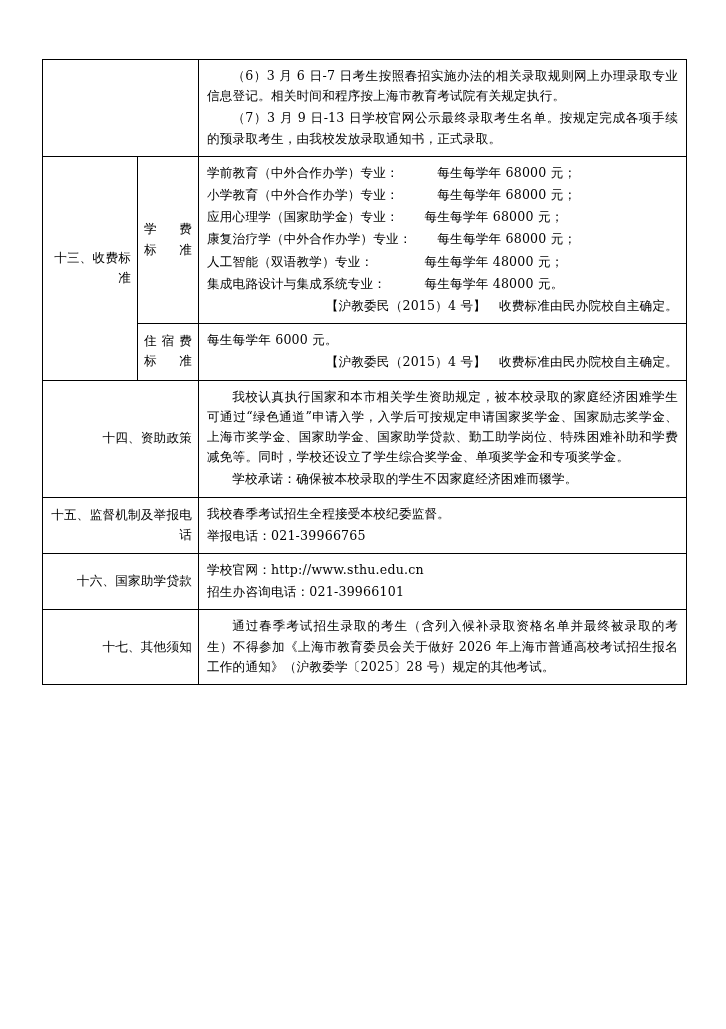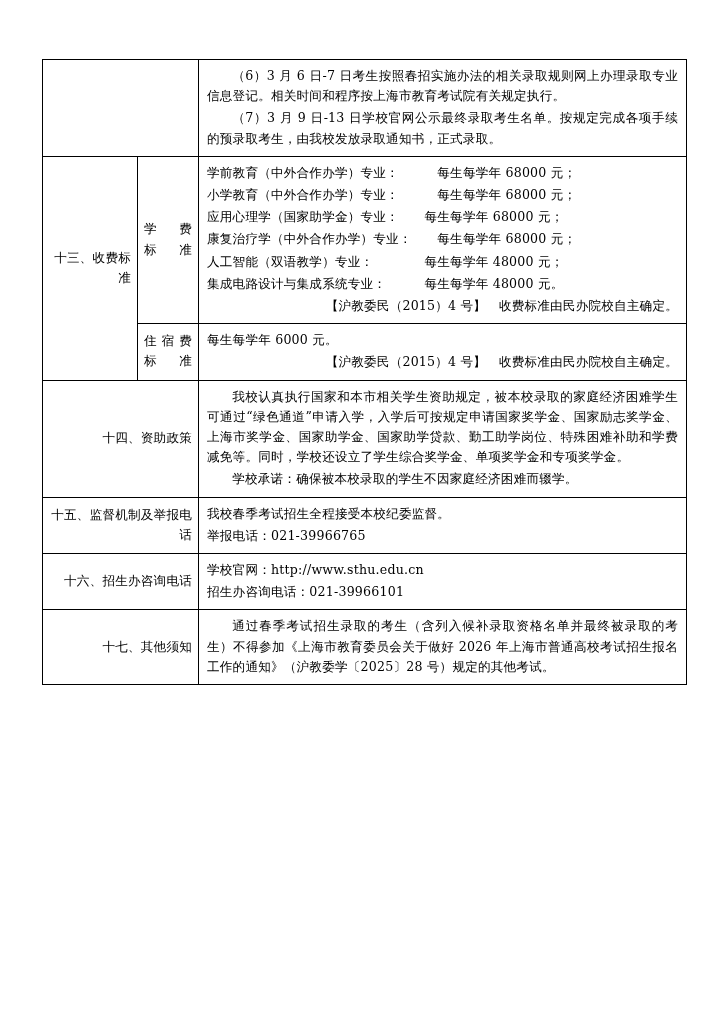--- a/index.html
+++ b/index.html
@@ -143,21 +143,21 @@
 
       <tr>
         <td class="label-cell" colspan="2">十五、监督机制及举报电话</td>
         <td class="content-cell">
           <p>我校春季考试招生全程接受本校纪委监督。</p>
           <p>举报电话：021-39966765</p>
         </td>
       </tr>
 
       <tr>
-        <td class="label-cell" colspan="2">十六、招生办咨询电话</td>
+        <td class="label-cell" colspan="2">十六、国家助学贷款</td>
         <td class="content-cell">
           <p>学校官网：http://www.sthu.edu.cn</p>
           <p>招生办咨询电话：021-39966101</p>
         </td>
       </tr>
 
       <tr>
         <td class="label-cell" colspan="2">十七、其他须知</td>
         <td class="content-cell">
           <p class="indent2 justify-block">通过春季考试招生录取的考生（含列入候补录取资格名单并最终被录取的考生）不得参加《上海市教育委员会关于做好 2026 年上海市普通高校考试招生报名工作的通知》（沪教委学〔2025〕28 号）规定的其他考试。</p>

